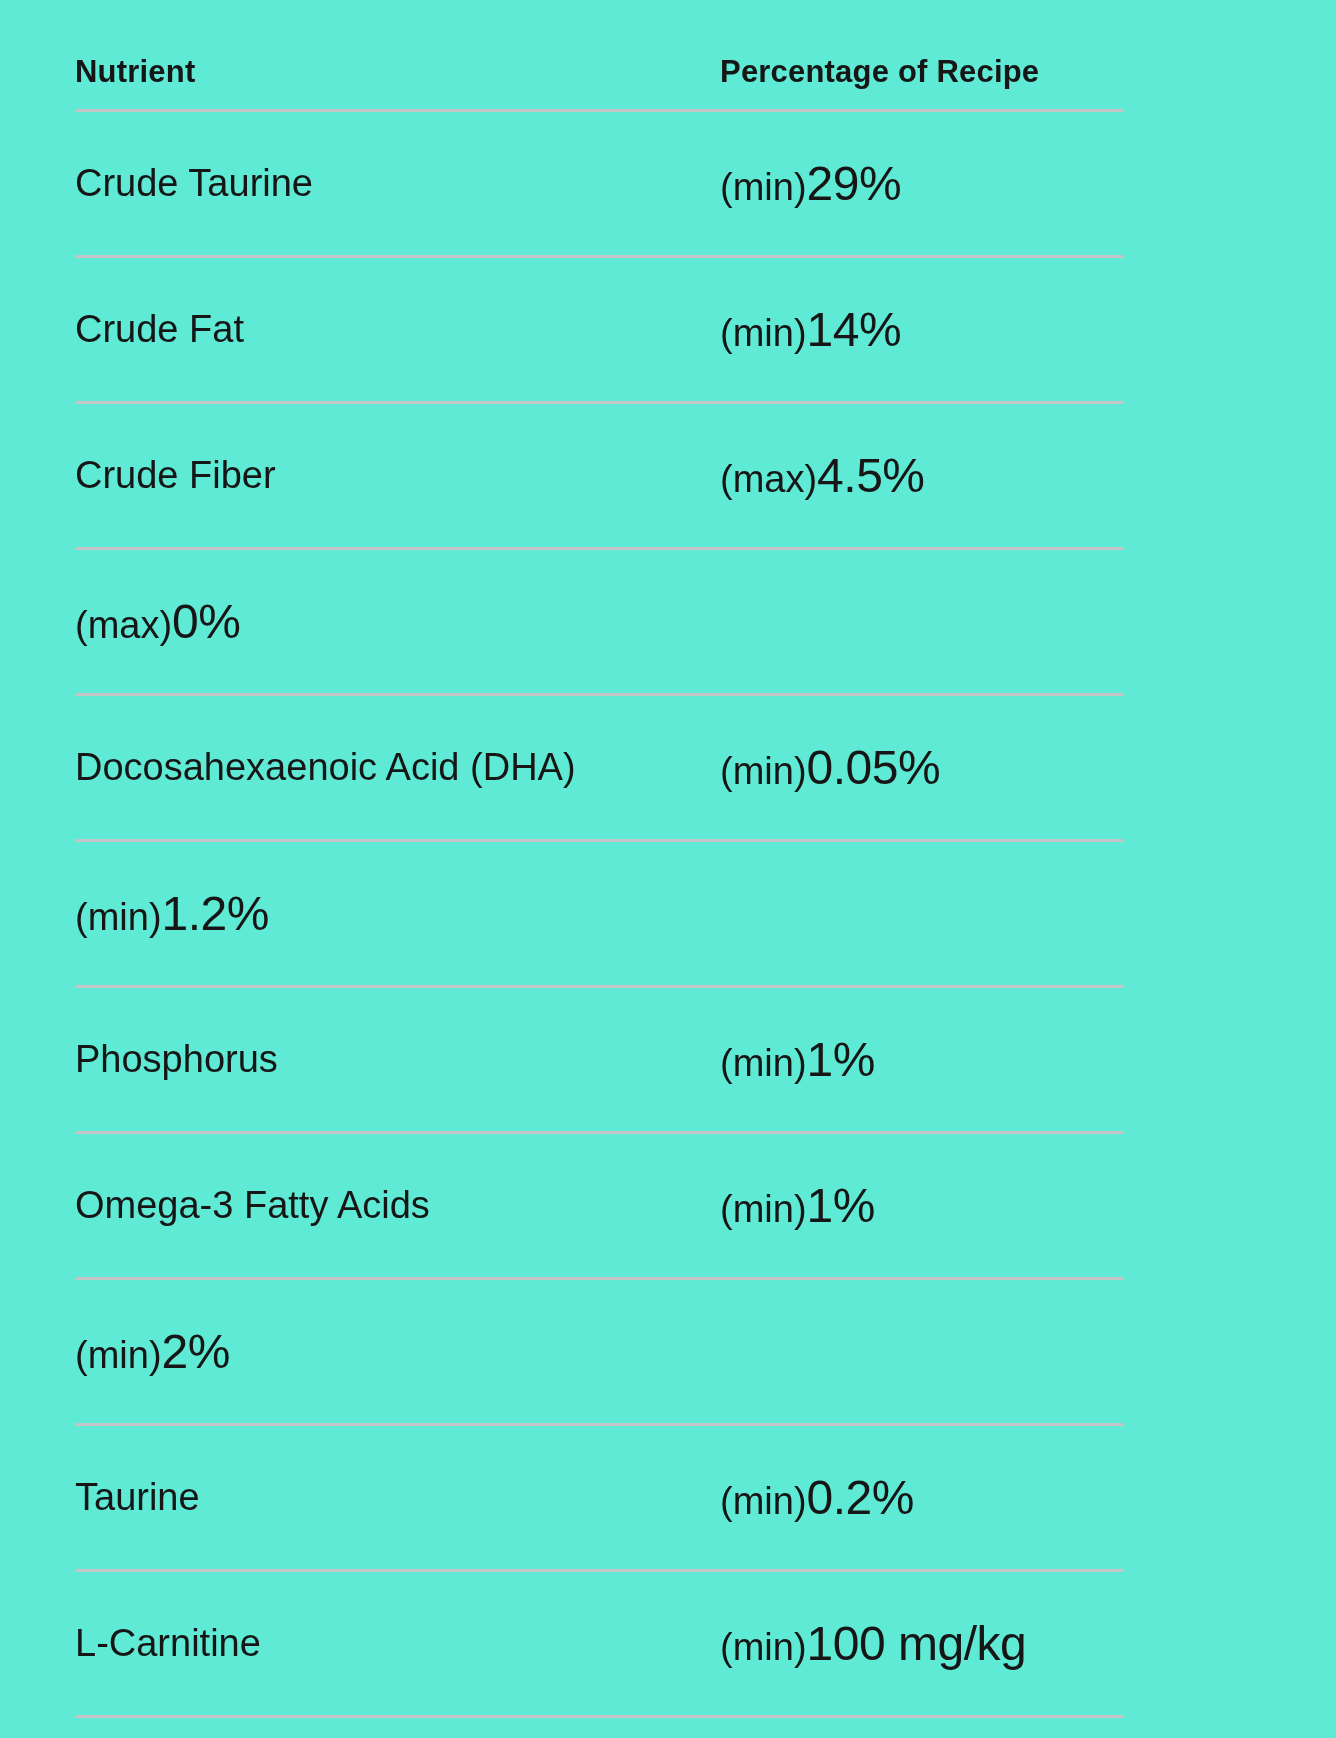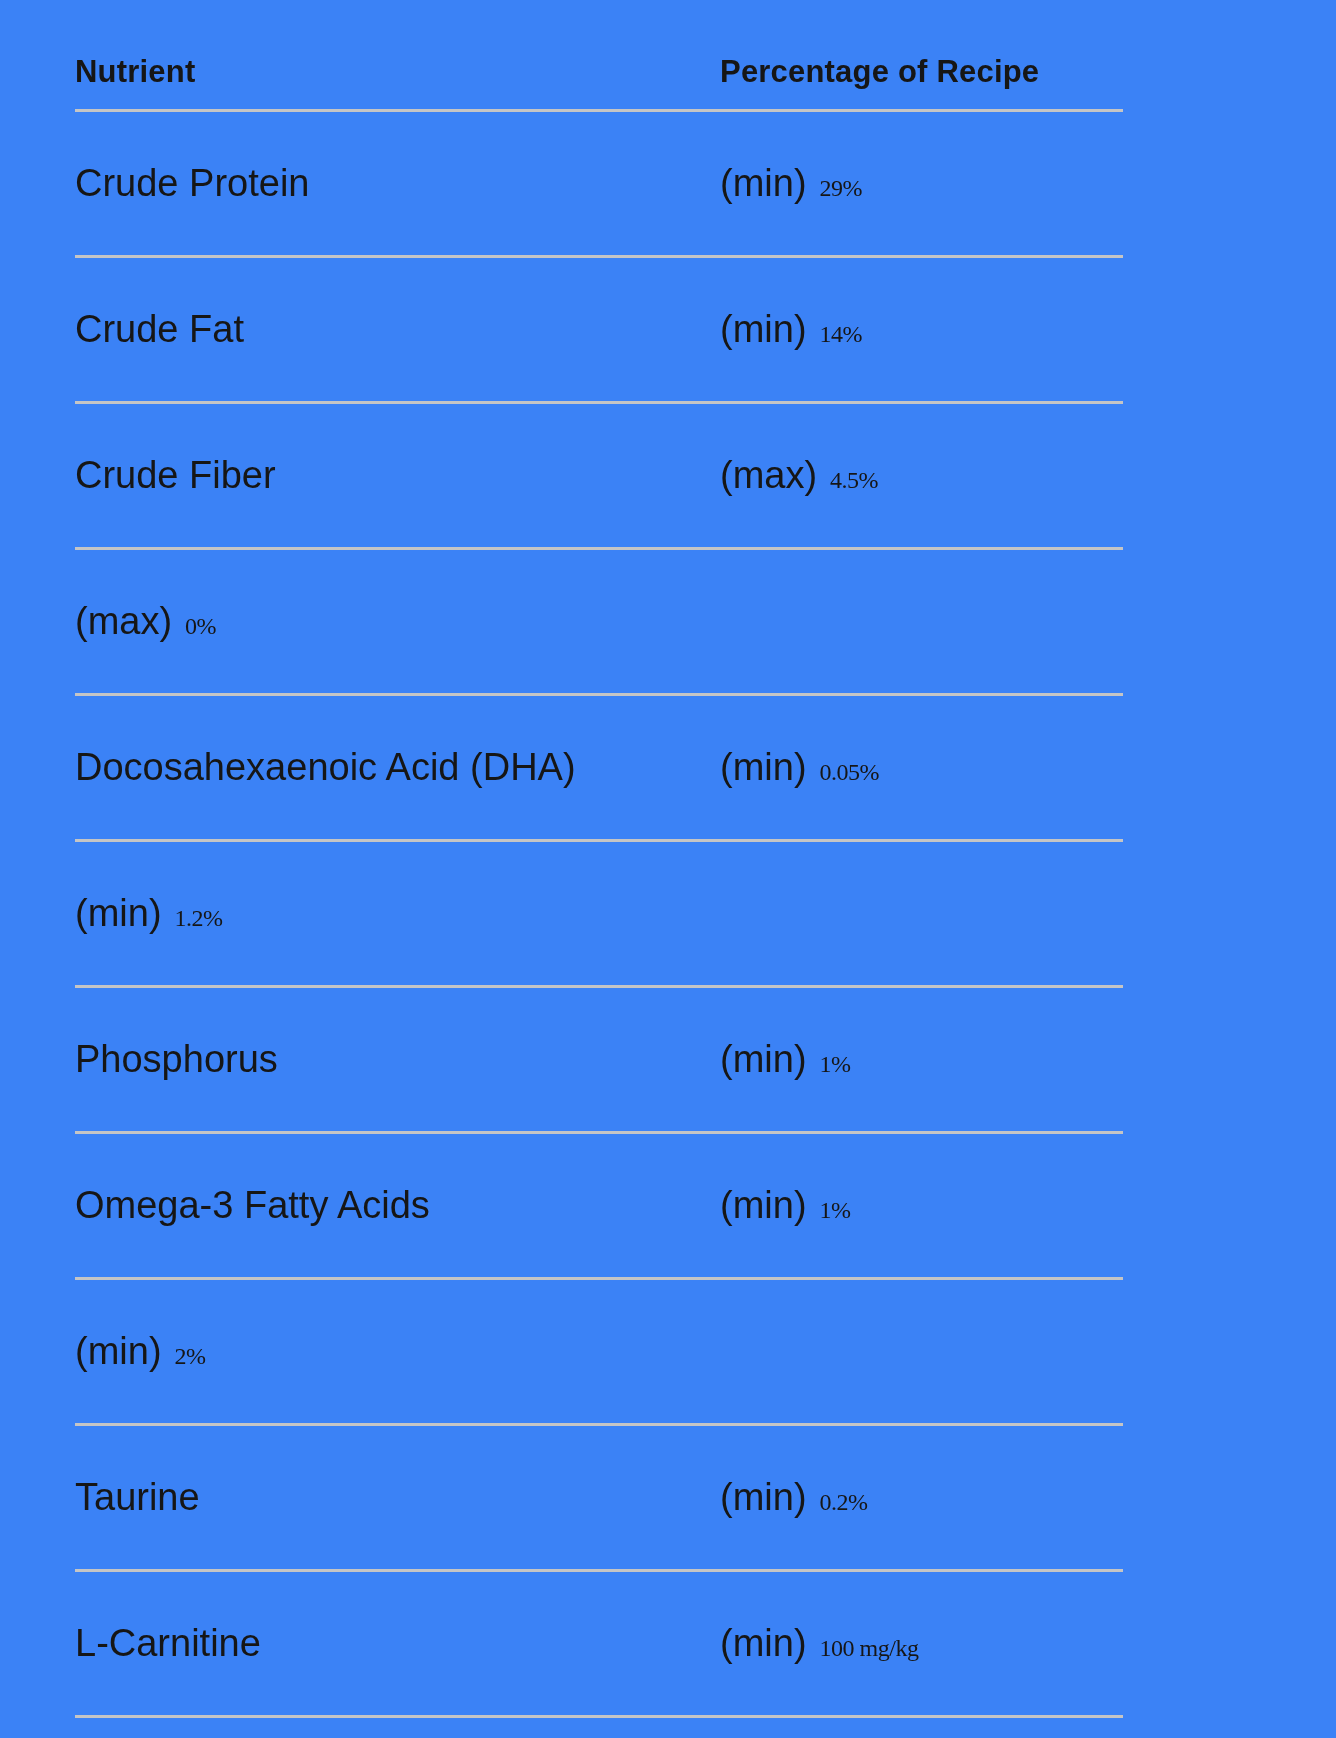--- a/index.html
+++ b/index.html
@@ -4,21 +4,21 @@
 <style>
   * { box-sizing: border-box; }
   html, body { margin: 0; padding: 0; }
   body {
     width: 1336px;
     height: 1738px;
     background: #ffffff;
     font-family: "Liberation Sans", "DejaVu Sans", sans-serif;
     color: #161616;
   }
-  .page { position: relative; width: 1336px; height: 1738px; background: #3b82f6; overflow: hidden; }
+  .page { position: relative; width: 1336px; height: 1738px; background: #5eead4; overflow: hidden; }
   .table { position: absolute; top: 0; left: 75px; width: 1048px; }
   .hrow {
     display: flex;
     align-items: flex-end;
     height: 112px;
     padding-bottom: 22px;
     border-bottom: 3px solid #c5c5c5;
   }
   .th {
     font-size: 31px;
@@ -30,40 +30,39 @@
     display: flex;
     align-items: center;
     height: 146px;
     border-bottom: 3px solid #c5c5c5;
   }
   .c1 { flex: 0 0 645px; width: 645px; }
   .c2 { flex: 1 1 auto; display: flex; align-items: baseline; }
   .nutrient { font-size: 38px; line-height: 1.2; }
   .qual { font-size: 38px; line-height: 1.2; text-align: center; }
   .amt {
-    font-family: Liberation Serif, serif;
-    font-size: 24px;
+    font-family: Liberation Sans, sans-serif;
+    font-size: 48px;
     line-height: 1.2;
-    margin-left: 13px;
     letter-spacing: -0.5px;
   }
 </style>
 </head>
 <body>
 
 <div class="page">
   <div class="table">
 
     <div class="hrow">
       <div class="c1 th">Nutrient</div>
       <div class="c2 th">Percentage of Recipe</div>
     </div>
 
     <div class="row">
-      <div class="c1 nutrient">Crude Protein</div>
+      <div class="c1 nutrient">Crude Taurine</div>
       <div class="c2">
         <span class="qual">(min)</span>
         <span class="amt">29%</span>
       </div>
     </div>
 
     <div class="row">
       <div class="c1 nutrient">Crude Fat</div>
       <div class="c2">
         <span class="qual">(min)</span>

